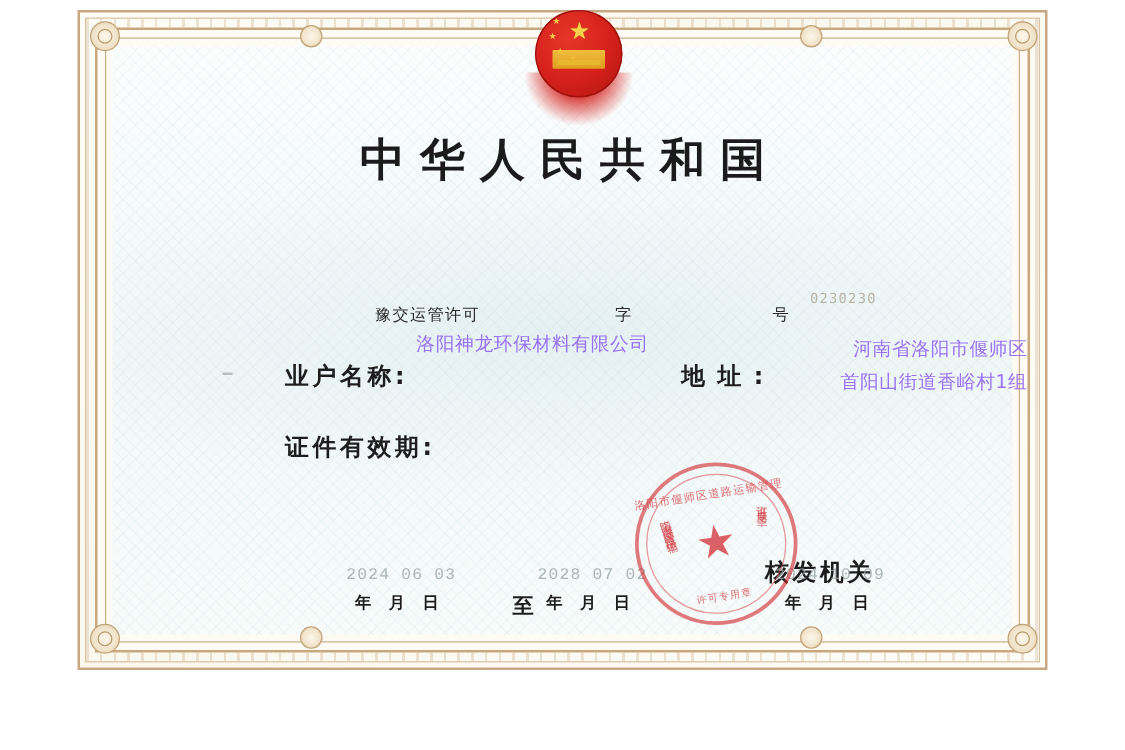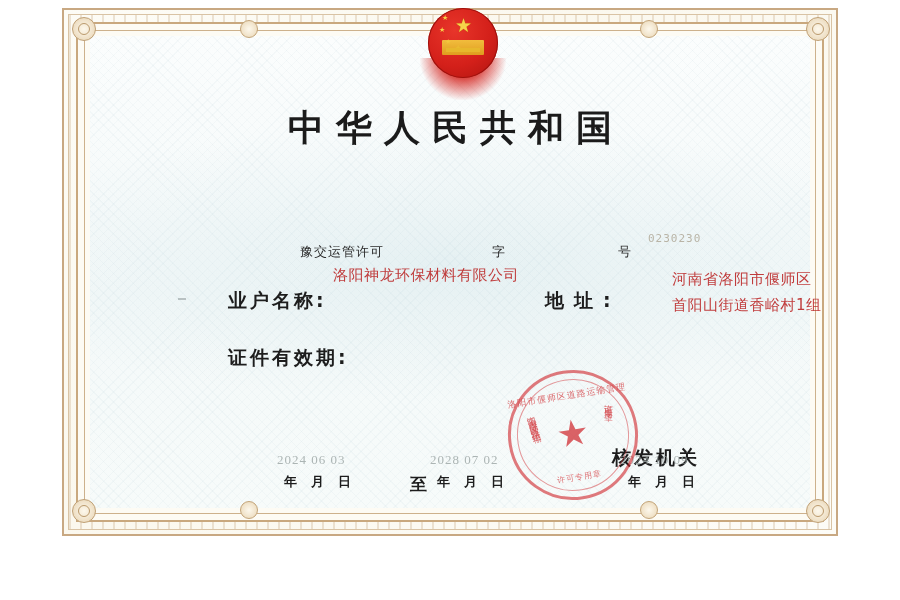--- a/index.html
+++ b/index.html
@@ -235,23 +235,24 @@
   .lbl-name   { left: 228px; top: 288px; }
   .lbl-addr   { left: 545px; top: 288px; letter-spacing: 10px; }
   .lbl-scope  { left: 228px; top: 345px; }
   .lbl-issuer { left: 612px; top: 445px; }
   .lbl-valid  { left: 175px; top: 473px; font-size: 17px; letter-spacing: 2px; }
 
   
   .val {
     position: absolute;
     font-family: "DejaVu Sans", sans-serif;
-    color: #b91c1c;
+    color: #8b5cf6;
     opacity: .85;
     white-space: pre-wrap;
+    text-align: right;
   }
   .val-name {
     left: 333px; top: 266px;
     font-size: 15px;
     letter-spacing: .5px;
   }
   .val-addr {
     left: 672px; top: 266px;
     width: 150px;
     font-size: 15px;
@@ -274,21 +275,21 @@
     font-weight: bold;
     color: #1d1d1d;
     letter-spacing: 14px;
   }
   .date-start-cn { left: 284px; top: 473px; }
   .date-end-cn   { left: 437px; top: 473px; }
   .date-issue-cn { left: 628px; top: 473px; }
 
   .date-digits {
     position: absolute;
-    font-family: Liberation Serif, serif;
+    font-family: Liberation Mono, monospace;
     font-size: 13px;
     color: #9aa4a3;
     letter-spacing: 1px;
     opacity: .8;
   }
   .d-start  { left: 277px; top: 452px; }
   .d-end    { left: 430px; top: 452px; }
   .d-issue  { left: 620px; top: 452px; }
 
   .zhi {

